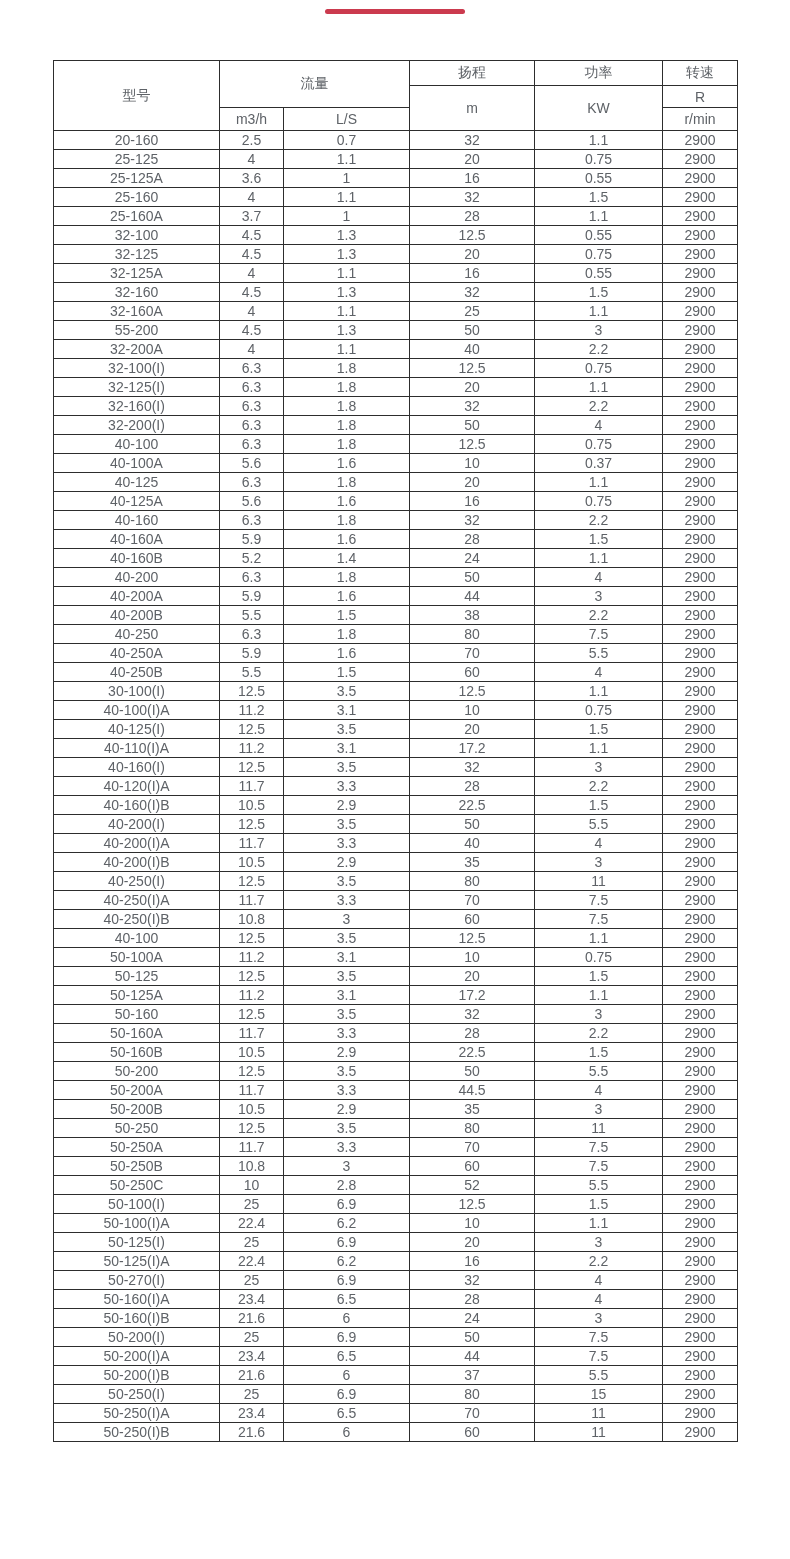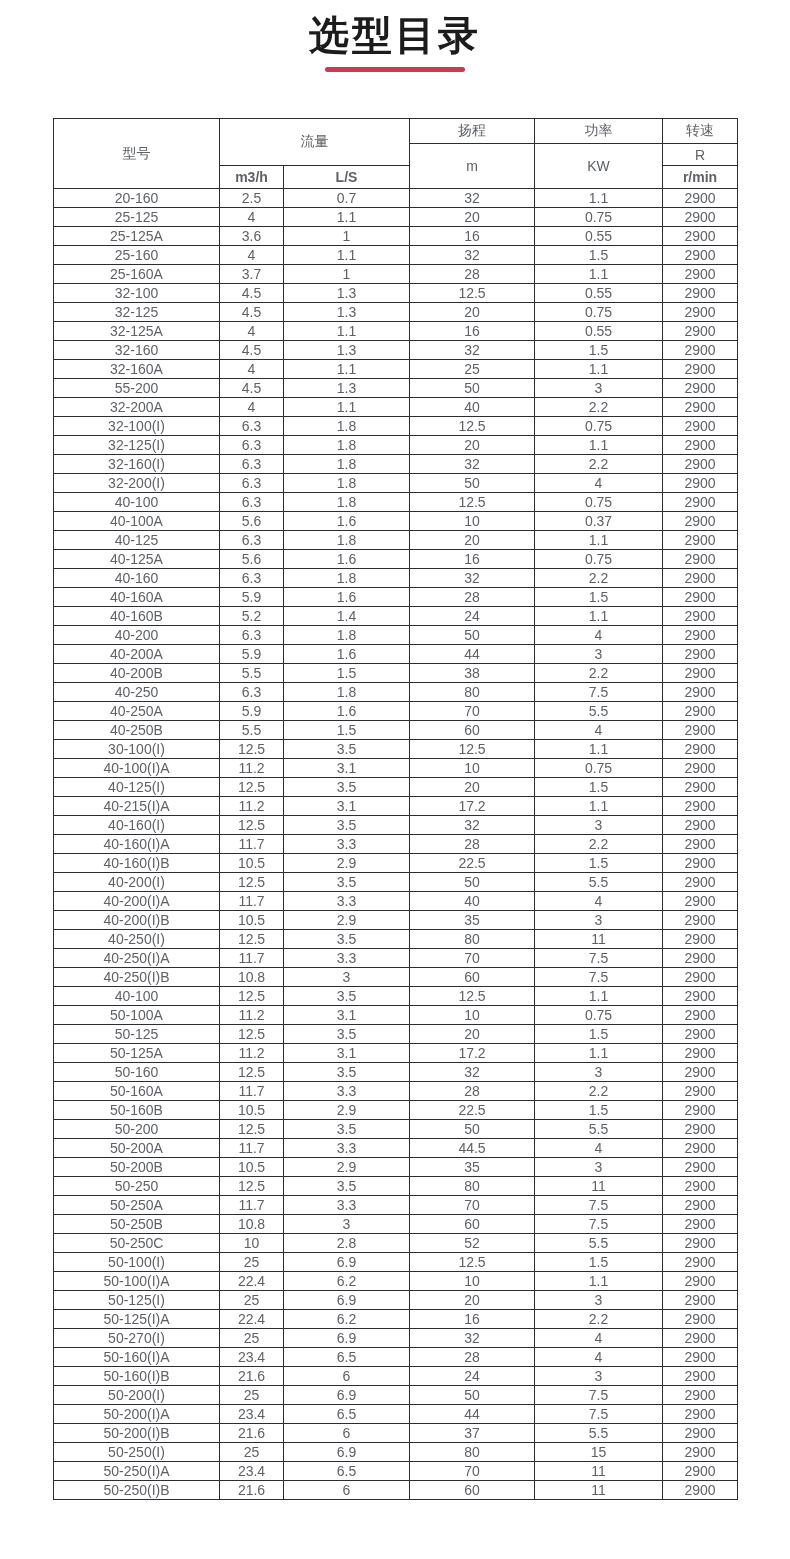--- a/index.html
+++ b/index.html
@@ -46,28 +46,27 @@
     vertical-align: middle;
     color: var(--cell-text);
     font-size: 14px;
     font-weight: 400;
     padding: 0;
     white-space: nowrap;
     overflow: hidden;
   }
   thead tr.hr1 th { height: 25px; }
   thead tr.hr2 th { height: 22px; }
-  thead tr.hr3 th { height: 23px; font-weight: bold; }
+  thead tr.hr3 th { height: 23px; }
   tbody td { height: 19px; }
 </style>
 </head>
 <body>
 
 <div class="page">
-  <h1 class="title">选型目录</h1>
   <div class="title-underline"></div>
 
   <table class="catalog">
     <colgroup>
       <col style="width:166px">
       <col style="width:64px">
       <col style="width:126px">
       <col style="width:125px">
       <col style="width:128px">
       <col style="width:75px">
@@ -342,37 +341,37 @@
         </tr>
         <tr>
           <td>40-125(I)</td>
           <td>12.5</td>
           <td>3.5</td>
           <td>20</td>
           <td>1.5</td>
           <td>2900</td>
         </tr>
         <tr>
-          <td>40-215(I)A</td>
+          <td>40-110(I)A</td>
           <td>11.2</td>
           <td>3.1</td>
           <td>17.2</td>
           <td>1.1</td>
           <td>2900</td>
         </tr>
         <tr>
           <td>40-160(I)</td>
           <td>12.5</td>
           <td>3.5</td>
           <td>32</td>
           <td>3</td>
           <td>2900</td>
         </tr>
         <tr>
-          <td>40-160(I)A</td>
+          <td>40-120(I)A</td>
           <td>11.7</td>
           <td>3.3</td>
           <td>28</td>
           <td>2.2</td>
           <td>2900</td>
         </tr>
         <tr>
           <td>40-160(I)B</td>
           <td>10.5</td>
           <td>2.9</td>

